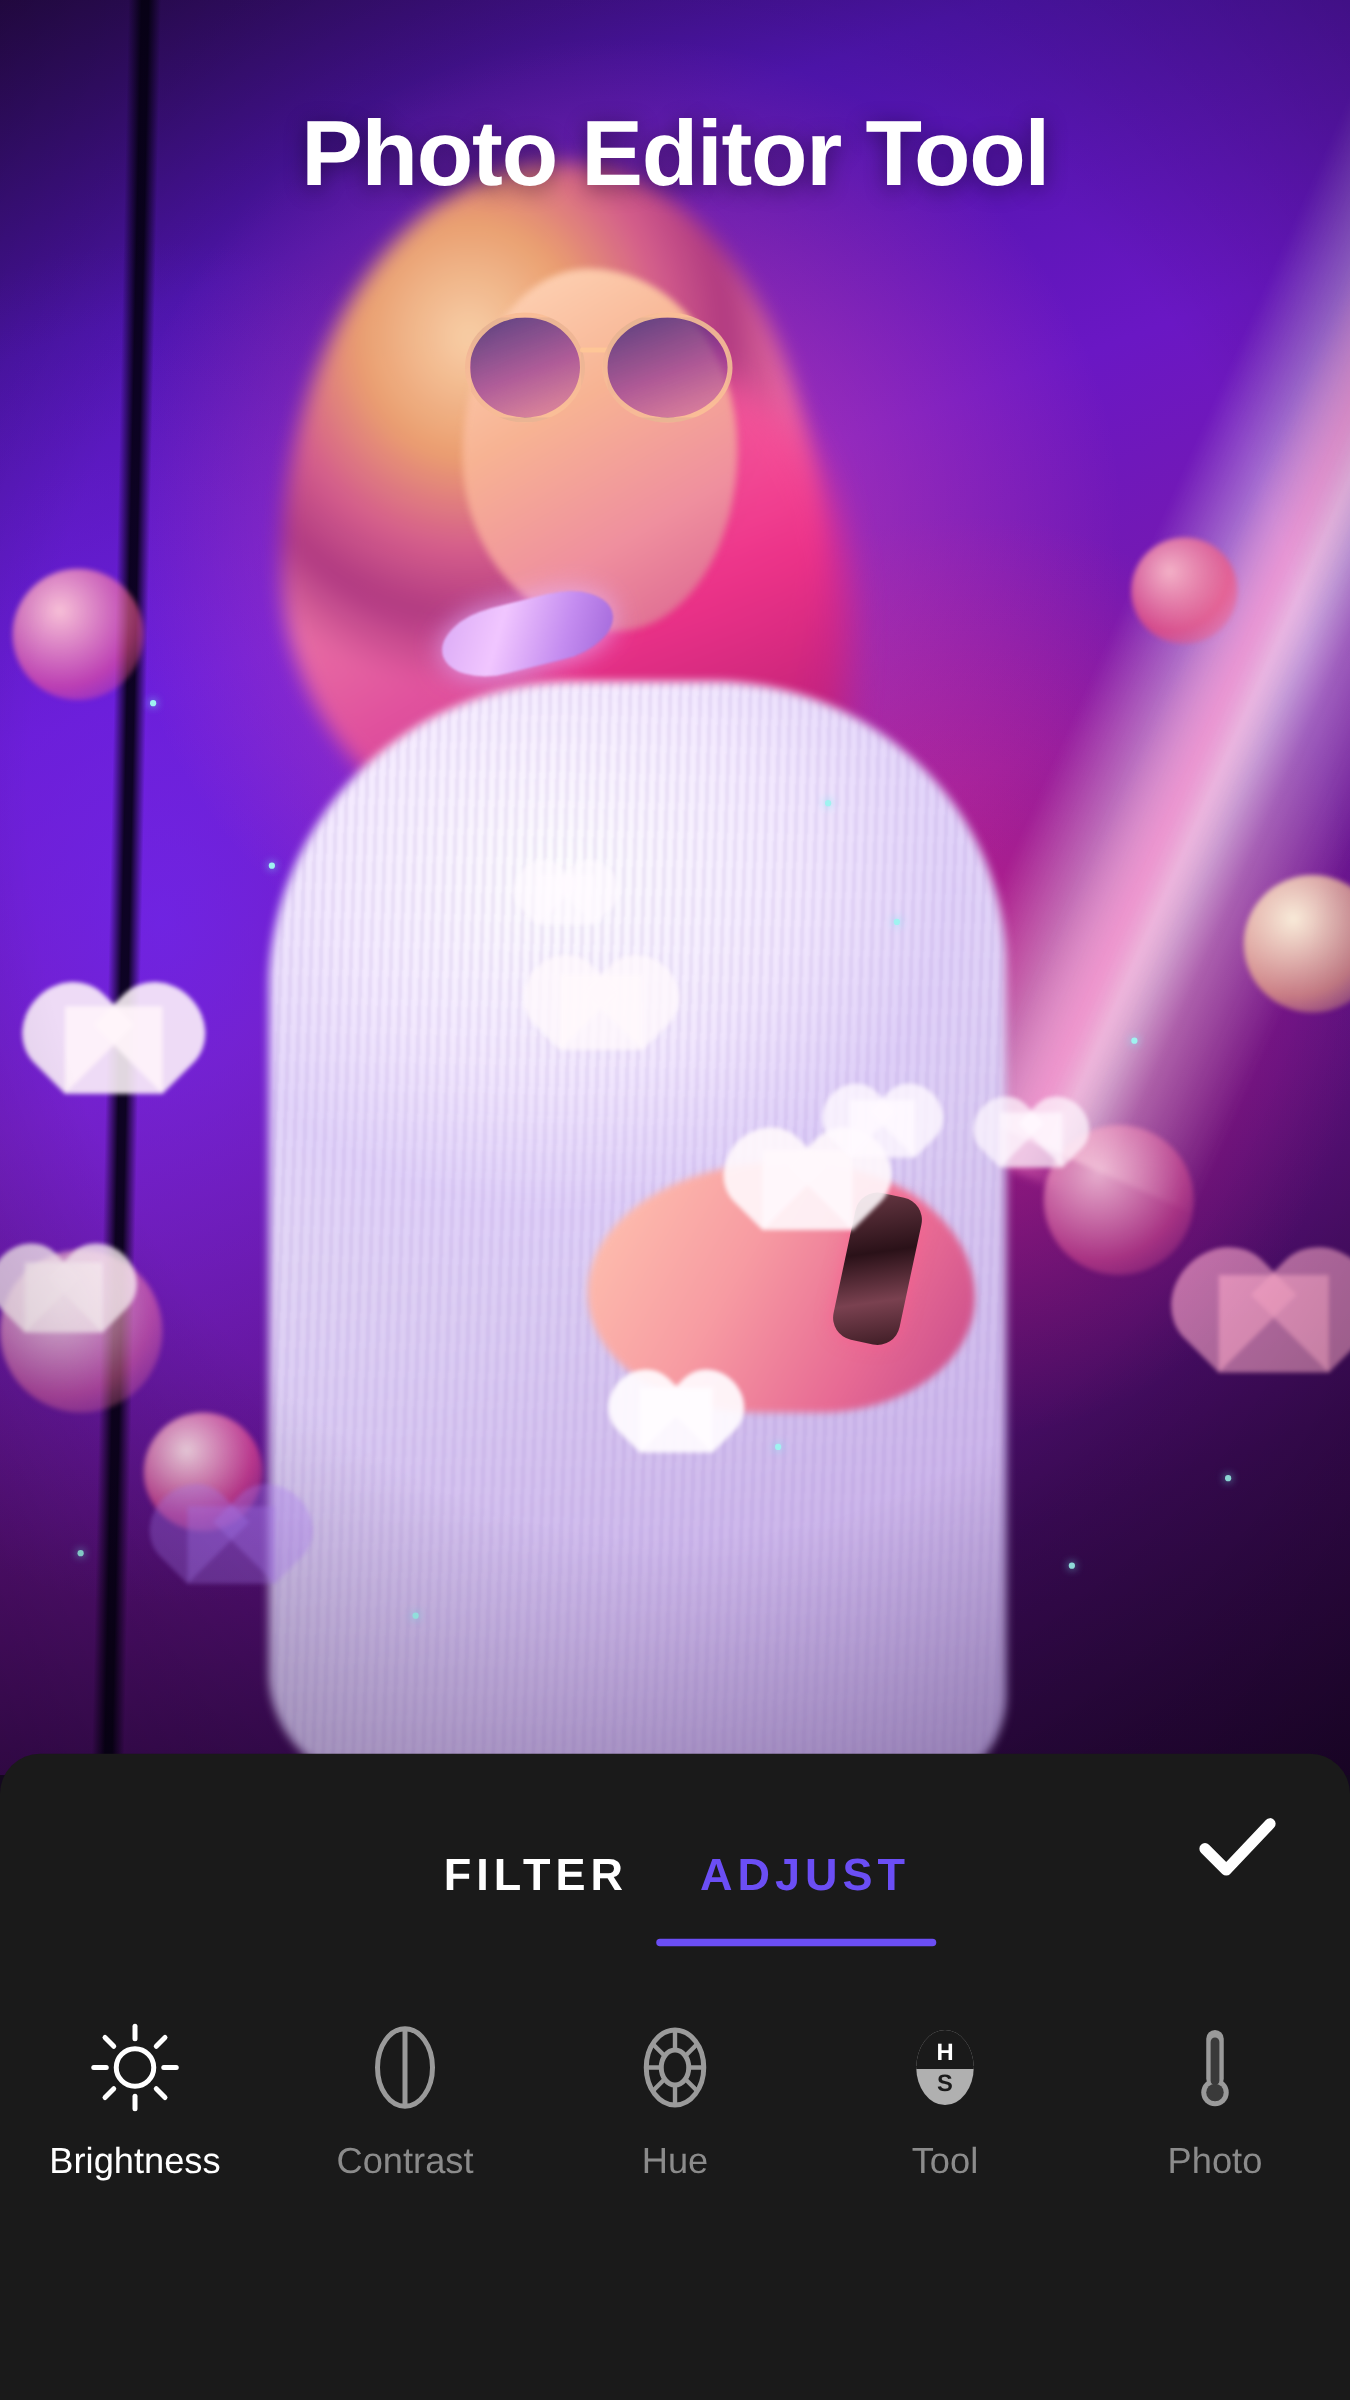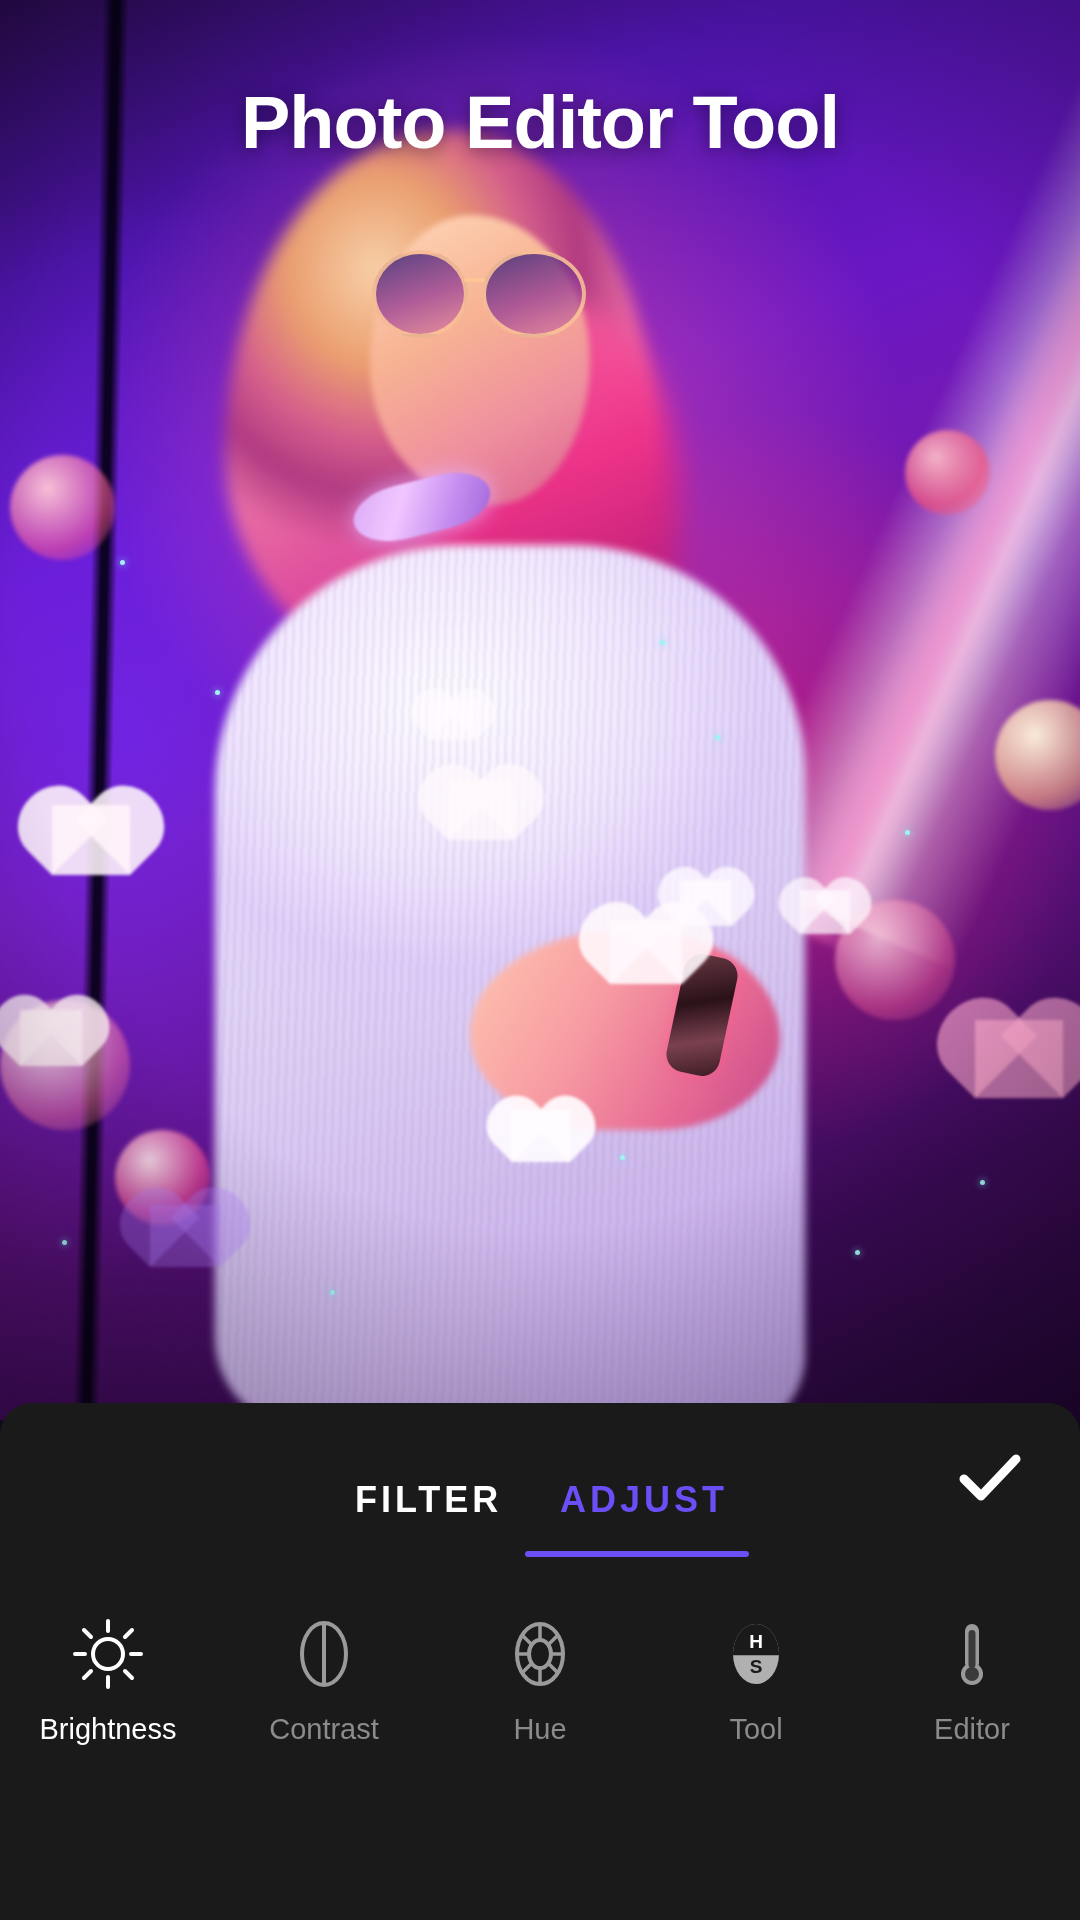--- a/index.html
+++ b/index.html
@@ -273,20 +273,20 @@
 
       <div class="tool">
         <div class="tool-ico">
           <svg viewBox="0 0 72 72" width="72" height="72">
             <rect x="29" y="6" width="14" height="46" rx="7" fill="#9a9a9a"></rect>
             <circle cx="36" cy="56" r="11" fill="#9a9a9a"></circle>
             <rect x="32.5" y="12" width="7" height="38" rx="3.5" fill="#3a3a3a"></rect>
             <circle cx="36" cy="56" r="7" fill="#3a3a3a"></circle>
           </svg>
         </div>
-        <div class="tool-lbl">Editor</div>
+        <div class="tool-lbl">Photo</div>
       </div>
 
     </div>
 
 
   </div>
 </div>
 
 </body></html>

